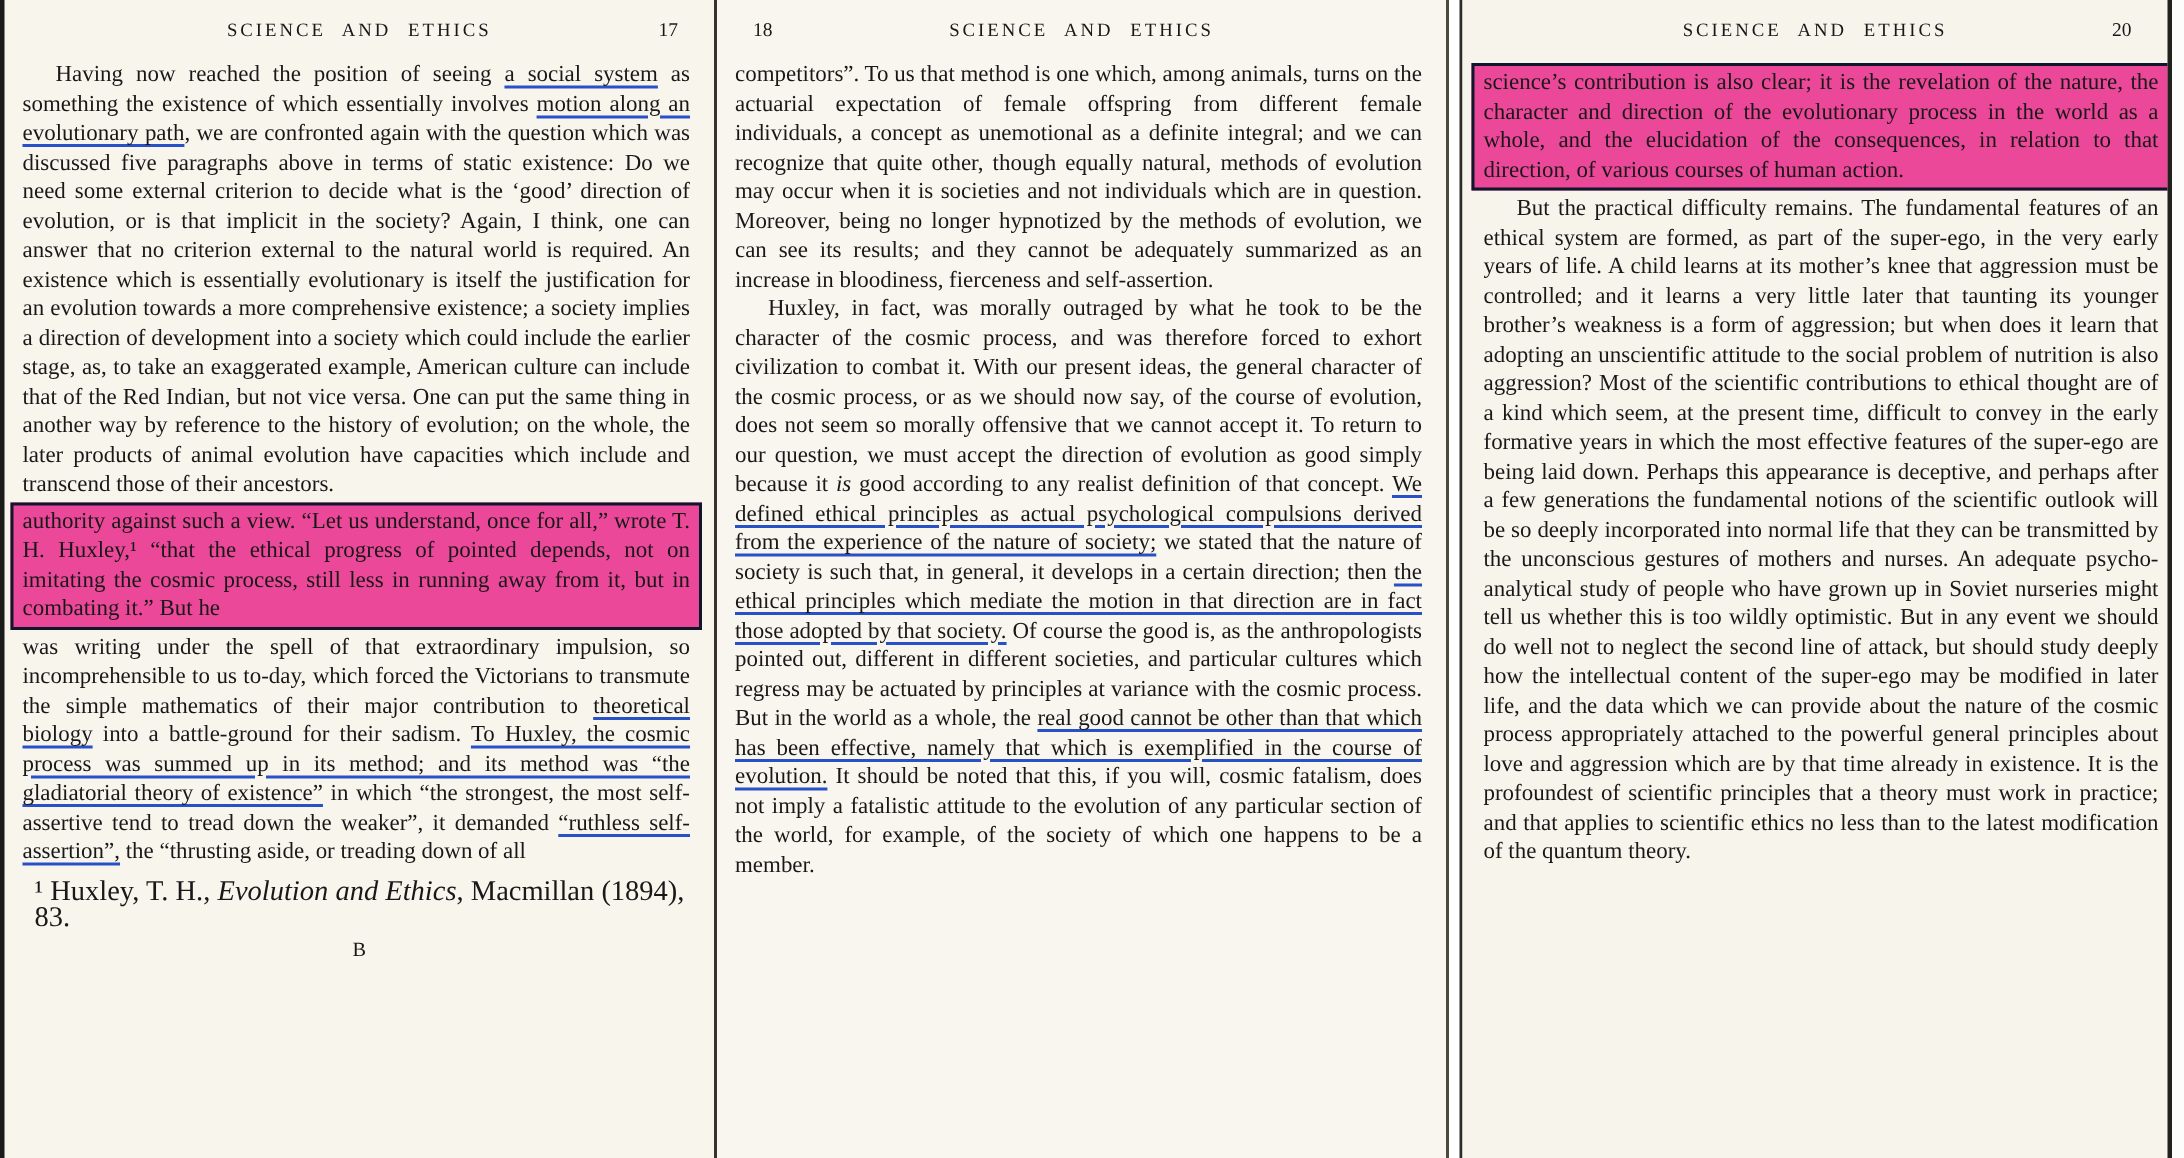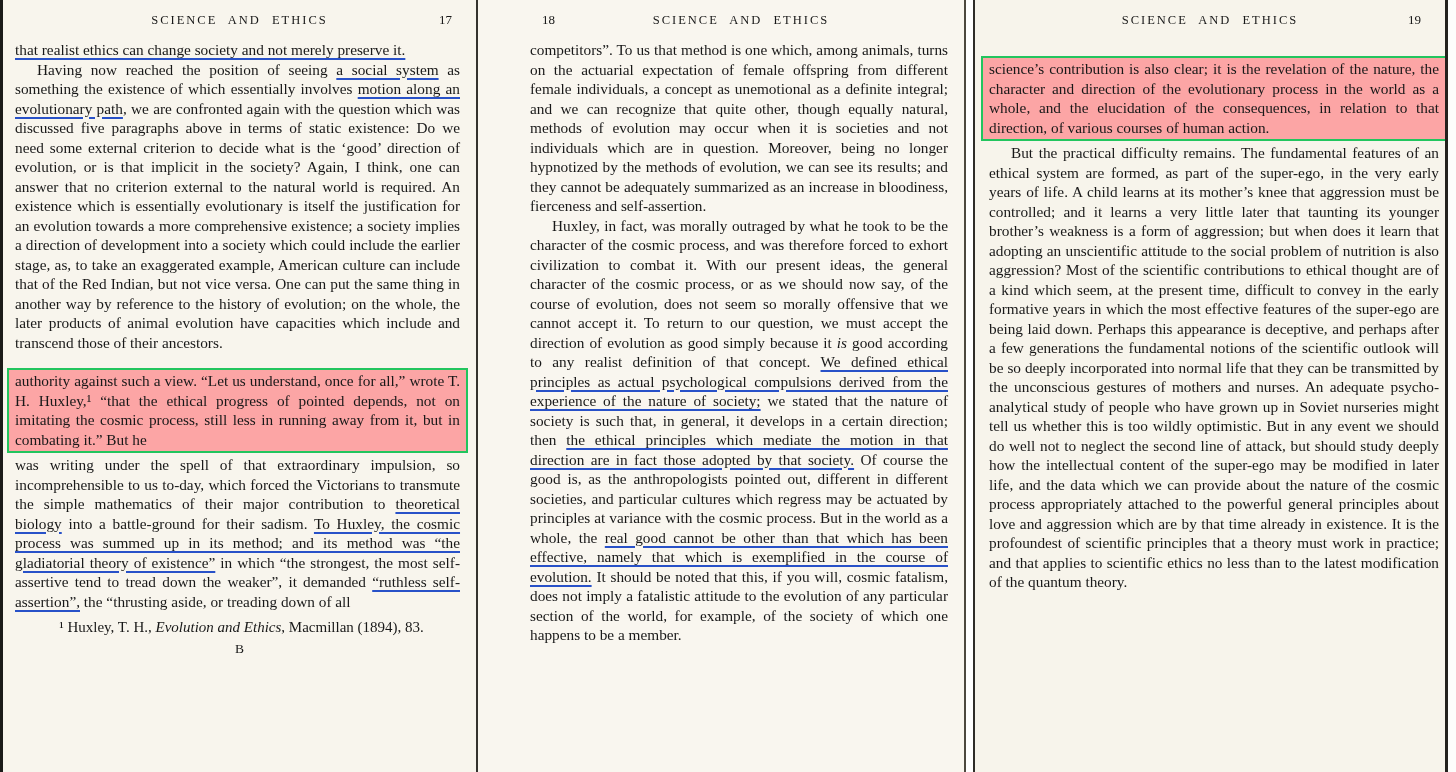--- a/index.html
+++ b/index.html
@@ -6,21 +6,21 @@
   html, body { width: 1456px; height: 772px; }
   body {
     font-family: "Liberation Serif", "DejaVu Serif", serif;
     background: #ffffff;
     color: #181818;
     overflow: hidden;
   }
   .spread { display: flex; width: 1456px; height: 772px; background: #ffffff; }
   .page { height: 772px; overflow: hidden; position: relative; }
   .page-17 { width: 478px; background: #f8f5ed; border-left: 3px solid #1b1b19; border-right: 2px solid #35332e; }
-  .page-18 { width: 488px; background: #f9f6ef; border-right: 2px solid #4d493f; padding-left: 40px; }
+  .page-18 { width: 488px; background: #f9f6ef; border-right: 2px solid #4d493f; }
   .gutter  { width: 9px; background: #ffffff; border-right: 2px solid #2e2c28; height: 772px; }
   .page-19 { width: 473px; background: #f7f4eb; border-right: 3px solid #23211d; }
   .edge-right { width: 8px; background: #fdfdfb; height: 772px; }
 
   .pagehead {
     display: grid;
     grid-template-columns: 1fr auto 1fr;
     align-items: baseline;
     padding: 12px 24px 8px 24px;
     font-size: 12.5px;
@@ -40,46 +40,44 @@
   .para { margin: 0; }
   .para.indent { text-indent: 22px; }
   .u {
     text-decoration: underline;
     text-decoration-color: #2851c8;
     text-decoration-thickness: 2px;
     text-underline-offset: 3px;
   }
   .i { font-style: italic; }
   .para.hl {
-    background: #fca5a5;
-    border: 2px solid #22c55e;
+    background: #ec4899;
+    border: 2px solid #0f172a;
     padding: 1px 6px 2px 6px;
-    margin: 16px -8px 2px -8px;
+    margin: 2px -8px 2px -8px;
   }
   .footnote {
     padding: 8px 16px 0 20px;
-    font-size: 15px;
+    font-size: 19px;
     line-height: 17px;
-    text-align: center;
   }
   .signature { text-align: center; font-size: 13.5px; padding-top: 5px; }
 </style>
 </head>
 <body>
 
 <div class="spread">
 
   <section class="page page-17">
     <header class="pagehead">
       <span class="num left"></span>
       <span class="title">SCIENCE AND ETHICS</span>
       <span class="num right">17</span>
     </header>
     <div class="content">
-        <p class="para"><span class="u">that realist ethics can change society and not merely preserve it.</span></p>
         <p class="para indent"><span>Having now reached the position of seeing </span><span class="u">a social system</span><span> as something the existence of which essentially involves </span><span class="u">motion along an evolutionary path</span><span>, we are confronted again with the question which was discussed five paragraphs above in terms of static existence: Do we need some external criterion to decide what is the ‘good’ direction of evolution, or is that implicit in the society? Again, I think, one can answer that no criterion external to the natural world is required. An existence which is essentially evolutionary is itself the justification for an evolution towards a more comprehensive existence; a society implies a direction of development into a society which could include the earlier stage, as, to take an exaggerated example, American culture can include that of the Red Indian, but not vice versa. One can put the same thing in another way by reference to the history of evolution; on the whole, the later products of animal evolution have capacities which include and transcend those of their ancestors.</span></p>
         <p class="para hl"><span>authority against such a view. “Let us understand, once for all,” wrote T. H. Huxley,¹ “that the ethical progress of pointed depends, not on imitating the cosmic process, still less in running away from it, but in combating it.” But he</span></p>
         <p class="para"><span>was writing under the spell of that extraordinary impulsion, so incomprehensible to us to-day, which forced the Victorians to transmute the simple mathematics of their major contribution to </span><span class="u">theoretical biology</span><span> into a battle-ground for their sadism. </span><span class="u">To Huxley, the cosmic process was summed up in its method; and its method was “the gladiatorial theory of existence”</span><span> in which “the strongest, the most self-assertive tend to tread down the weaker”, it demanded </span><span class="u">“ruthless self-assertion”,</span><span> the “thrusting aside, or treading down of all</span></p>
       </div>
     <div class="footnote"><span>¹ Huxley, T. H., </span><span class="i">Evolution and Ethics</span><span>, Macmillan (1894), 83.</span></div>
     <div class="signature">B</div>
   </section>
 
   <section class="page page-18">
     <header class="pagehead">
@@ -92,21 +90,21 @@
         <p class="para indent"><span>Huxley, in fact, was morally outraged by what he took to be the character of the cosmic process, and was therefore forced to exhort civilization to combat it. With our present ideas, the general character of the cosmic process, or as we should now say, of the course of evolution, does not seem so morally offensive that we cannot accept it. To return to our question, we must accept the direction of evolution as good simply because it </span><span class="i">is</span><span> good according to any realist definition of that concept. </span><span class="u">We defined ethical principles as actual psychological compulsions derived from the experience of the nature of society;</span><span> we stated that the nature of society is such that, in general, it develops in a certain direction; then </span><span class="u">the ethical principles which mediate the motion in that direction are in fact those adopted by that society.</span><span> Of course the good is, as the anthropologists pointed out, different in different societies, and particular cultures which regress may be actuated by principles at variance with the cosmic process. But in the world as a whole, the </span><span class="u">real good cannot be other than that which has been effective, namely that which is exemplified in the course of evolution.</span><span> It should be noted that this, if you will, cosmic fatalism, does not imply a fatalistic attitude to the evolution of any particular section of the world, for example, of the society of which one happens to be a member.</span></p>
       </div>
   </section>
 
   <div class="gutter"></div>
 
   <section class="page page-19">
     <header class="pagehead">
       <span class="num left"></span>
       <span class="title">SCIENCE AND ETHICS</span>
-      <span class="num right">19</span>
+      <span class="num right">20</span>
     </header>
     <div class="content">
         <p class="para hl"><span>science’s contribution is also clear; it is the revelation of the nature, the character and direction of the evolutionary process in the world as a whole, and the elucidation of the consequences, in relation to that direction, of various courses of human action.</span></p>
         <p class="para indent"><span>But the practical difficulty remains. The fundamental features of an ethical system are formed, as part of the super-ego, in the very early years of life. A child learns at its mother’s knee that aggression must be controlled; and it learns a very little later that taunting its younger brother’s weakness is a form of aggression; but when does it learn that adopting an unscientific attitude to the social problem of nutrition is also aggression? Most of the scientific contributions to ethical thought are of a kind which seem, at the present time, difficult to convey in the early formative years in which the most effective features of the super-ego are being laid down. Perhaps this appearance is deceptive, and perhaps after a few generations the fundamental notions of the scientific outlook will be so deeply incorporated into normal life that they can be transmitted by the unconscious gestures of mothers and nurses. An adequate psycho-analytical study of people who have grown up in Soviet nurseries might tell us whether this is too wildly optimistic. But in any event we should do well not to neglect the second line of attack, but should study deeply how the intellectual content of the super-ego may be modified in later life, and the data which we can provide about the nature of the cosmic process appropriately attached to the powerful general principles about love and aggression which are by that time already in existence. It is the profoundest of scientific principles that a theory must work in practice; and that applies to scientific ethics no less than to the latest modification of the quantum theory.</span></p>
       </div>
   </section>
 
   <div class="edge-right"></div>
 
 </div>

